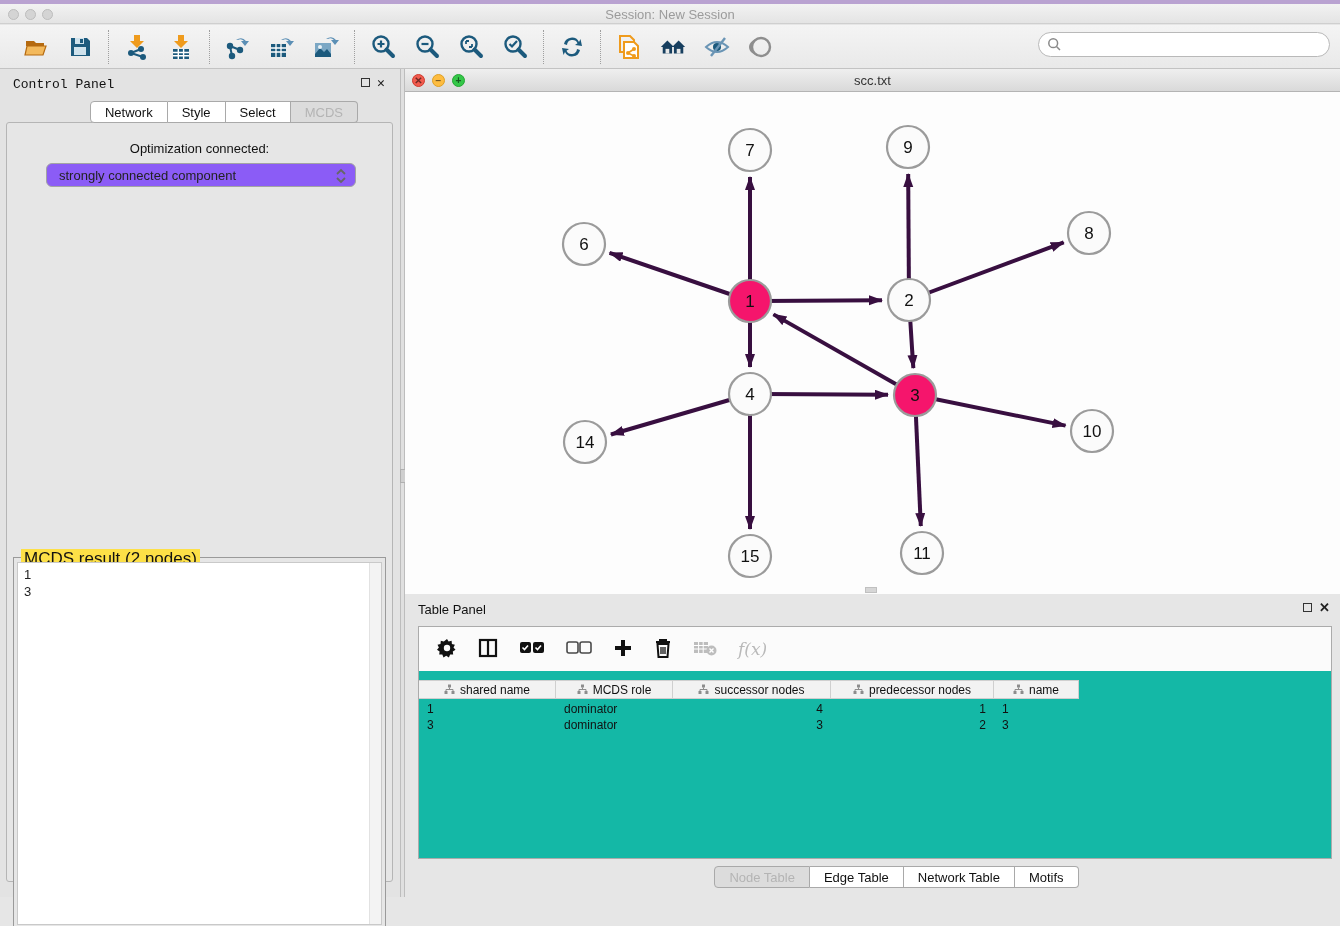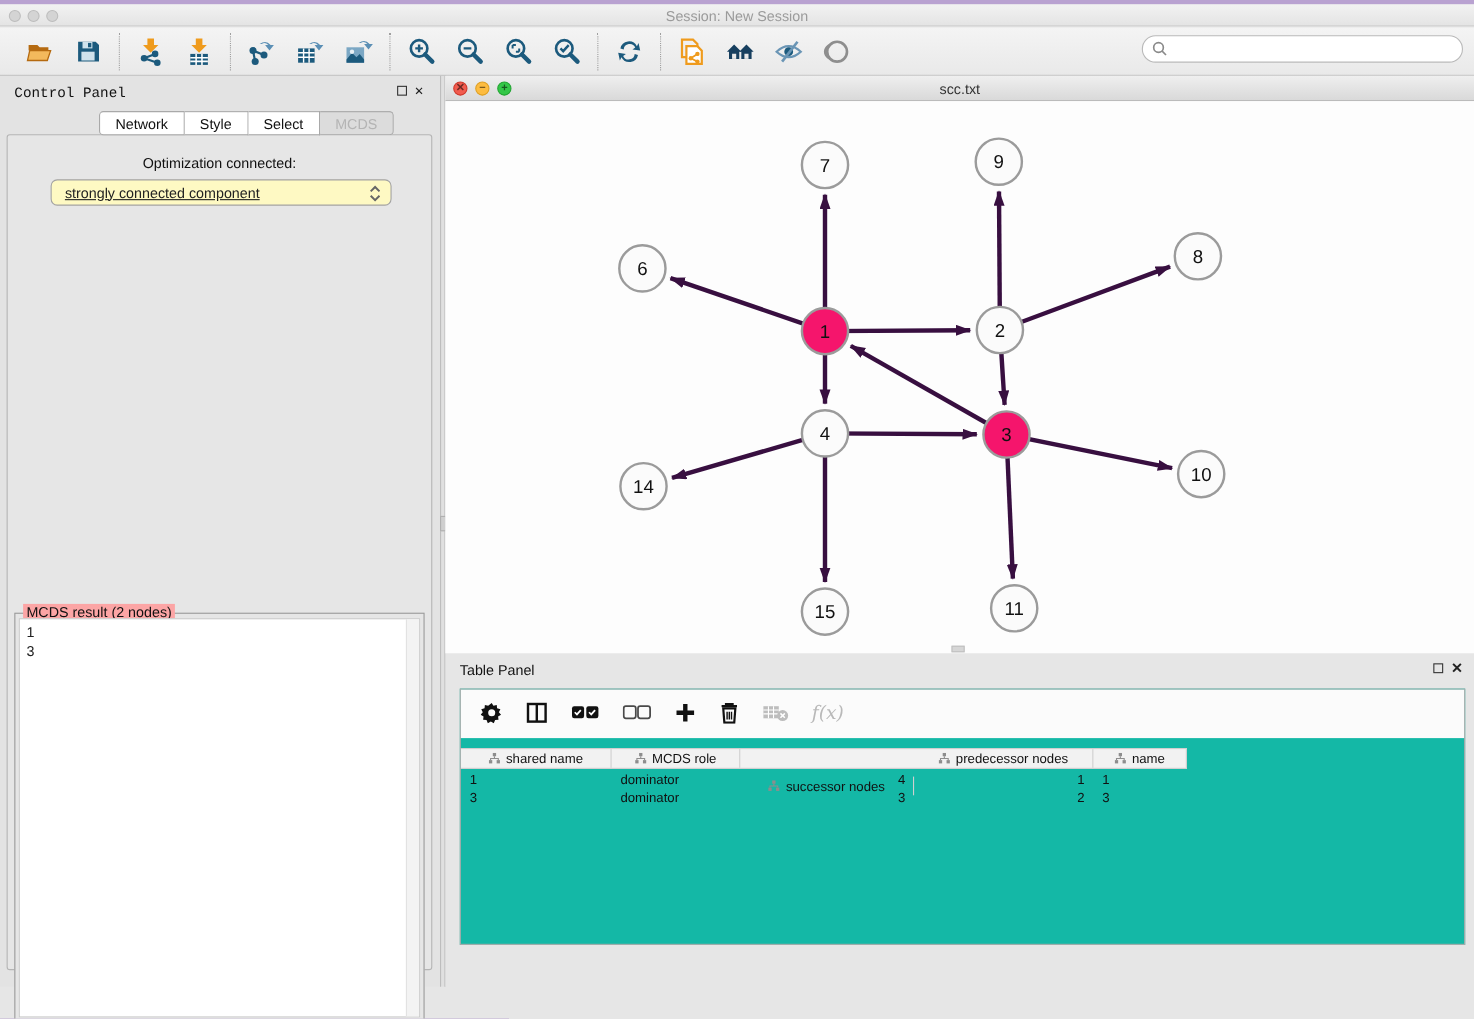--- a/index.html
+++ b/index.html
@@ -34,30 +34,30 @@
   .close-icon { position:absolute; top:6px; font-size:13px; font-weight:bold; color:#222; cursor:default; }
   .cp-tabs { position:absolute; left:0; top:32px; width:100%; display:flex; justify-content:center; z-index:2;padding-left:48px; }
   .tab { height:22px; padding:0 14px; background:#fff; border:1px solid #a9a9a9; border-left:none;
     font-size:13px; display:flex; align-items:center; color:#111; }
   .tab:first-child { border-left:1px solid #a9a9a9; border-radius:4px 0 0 4px; }
   .tab:last-child { border-radius:0 4px 4px 0; }
   .tab.selected { background:#dcdcdc; color:#b4b4b4; }
   .cp-body { position:absolute; left:6px; top:53px; width:387px; height:760px;
     border:1px solid #b5b5b5; border-radius:3px; background:#e6e6e6; }
   .opt-label { position:absolute; left:0; top:18px; width:100%; text-align:center; font-size:13px; color:#111; }
-  .dropdown { position:absolute; left:39px; top:40px; width:310px; height:24px; background:#fef9c3;
+  .dropdown { position:absolute; left:39px; top:40px; width:310px; height:24px; background:#8b5cf6;
     border:1px solid #a3a3a3; border-radius:6px; display:flex; align-items:center;
-    padding-left:12px; font-size:13px;text-decoration:underline; }
+    padding-left:12px; font-size:13px; }
   .dd-chevrons { position:absolute; right:8px; top:3px; }
   .cp-buttons { position:absolute; left:0; top:73px; width:100%; display:flex; justify-content:center; gap:14px; }
   .btn { height:22px; padding:0 16px; background:#fff; border:1px solid #a6a6a6; border-radius:6px;
     font-size:13px; display:flex; align-items:center; color:#111; }
   .result-box { position:absolute; left:6px; top:434px; width:373px; height:372px;
     border:1px solid #9a9a9a; background:#e6e6e6; }
-  .result-legend { position:absolute; left:7px; top:-9px; background:#fca5a5; padding:0 3px; font-size:13px; color:#111; }
+  .result-legend { position:absolute; left:7px; top:-9px; background:#fde047; padding:0 3px; font-size:17px; color:#111; }
   .result-text { position:absolute; left:3px; top:4px; right:3px; bottom:3px; background:#fff;
     border:1px solid #c9c9c9; font-size:13px; line-height:17px; padding:3px 6px; white-space:pre-line; }
   .result-scroll { position:absolute; right:0; top:0; bottom:0; width:12px; background:#f3f3f3; border-left:1px solid #e2e2e2; }
   .v-splitter { position:absolute; left:400px; top:65px; width:5px; height:828px; background:#e0e0e0; border-left:1px solid #bdbdbd; border-right:1px solid #bdbdbd; }
   .v-handle { position:absolute; left:-1px; top:400px; width:6px; height:14px; background:#cfcfcf; border:1px solid #b0b0b0; }
 
   
   .net-window { position:absolute; left:405px; top:65px; width:935px; height:525px; background:#fdfdfd; }
   .net-titlebar { position:absolute; left:0; top:0; width:100%; height:23px;
     background:linear-gradient(#efefef,#d9d9d9); border-bottom:1px solid #b4b4b4; }
@@ -426,21 +426,21 @@
             <svg width="11" height="11" viewBox="0 0 11 11">
               <g fill="#8d8d8d">
                 <rect x="4" y="0.5" width="3" height="3"></rect>
                 <rect x="0.5" y="7" width="3" height="3"></rect>
                 <rect x="7.5" y="7" width="3" height="3"></rect>
               </g>
               <path d="M5.5 3.5 v2 M2 7 v-1.5 h7 V7" stroke="#8d8d8d" fill="none"></path>
             </svg>
             <span>MCDS role</span>
           </div>
-          <div class="th" style="width: 158px; margin-top: 25px;">
+          <div class="th" style="width: 158px;">
             <svg width="11" height="11" viewBox="0 0 11 11">
               <g fill="#8d8d8d">
                 <rect x="4" y="0.5" width="3" height="3"></rect>
                 <rect x="0.5" y="7" width="3" height="3"></rect>
                 <rect x="7.5" y="7" width="3" height="3"></rect>
               </g>
               <path d="M5.5 3.5 v2 M2 7 v-1.5 h7 V7" stroke="#8d8d8d" fill="none"></path>
             </svg>
             <span>successor nodes</span>
           </div>
@@ -477,15 +477,21 @@
           </div>
           <div class="trow" style="top: 91px; position: absolute;">
             <div class="td" style="width: 137px; text-align: left;">3</div>
             <div class="td" style="width: 117px; text-align: left;">dominator</div>
             <div class="td" style="width: 158px; text-align: right;">3</div>
             <div class="td" style="width: 163px; text-align: right;">2</div>
             <div class="td" style="width: 85px; text-align: left;">3</div>
           </div>
         </div>
     </div>
+    <div class="tbl-tabs cp-tabs" style="position:absolute; top:272px;" id="tbl-tabs">
+        <div class="tab selected">Node Table</div>
+        <div class="tab">Edge Table</div>
+        <div class="tab">Network Table</div>
+        <div class="tab">Motifs</div>
+      </div>
   </div>
 
 </div>
 
 </body></html>

